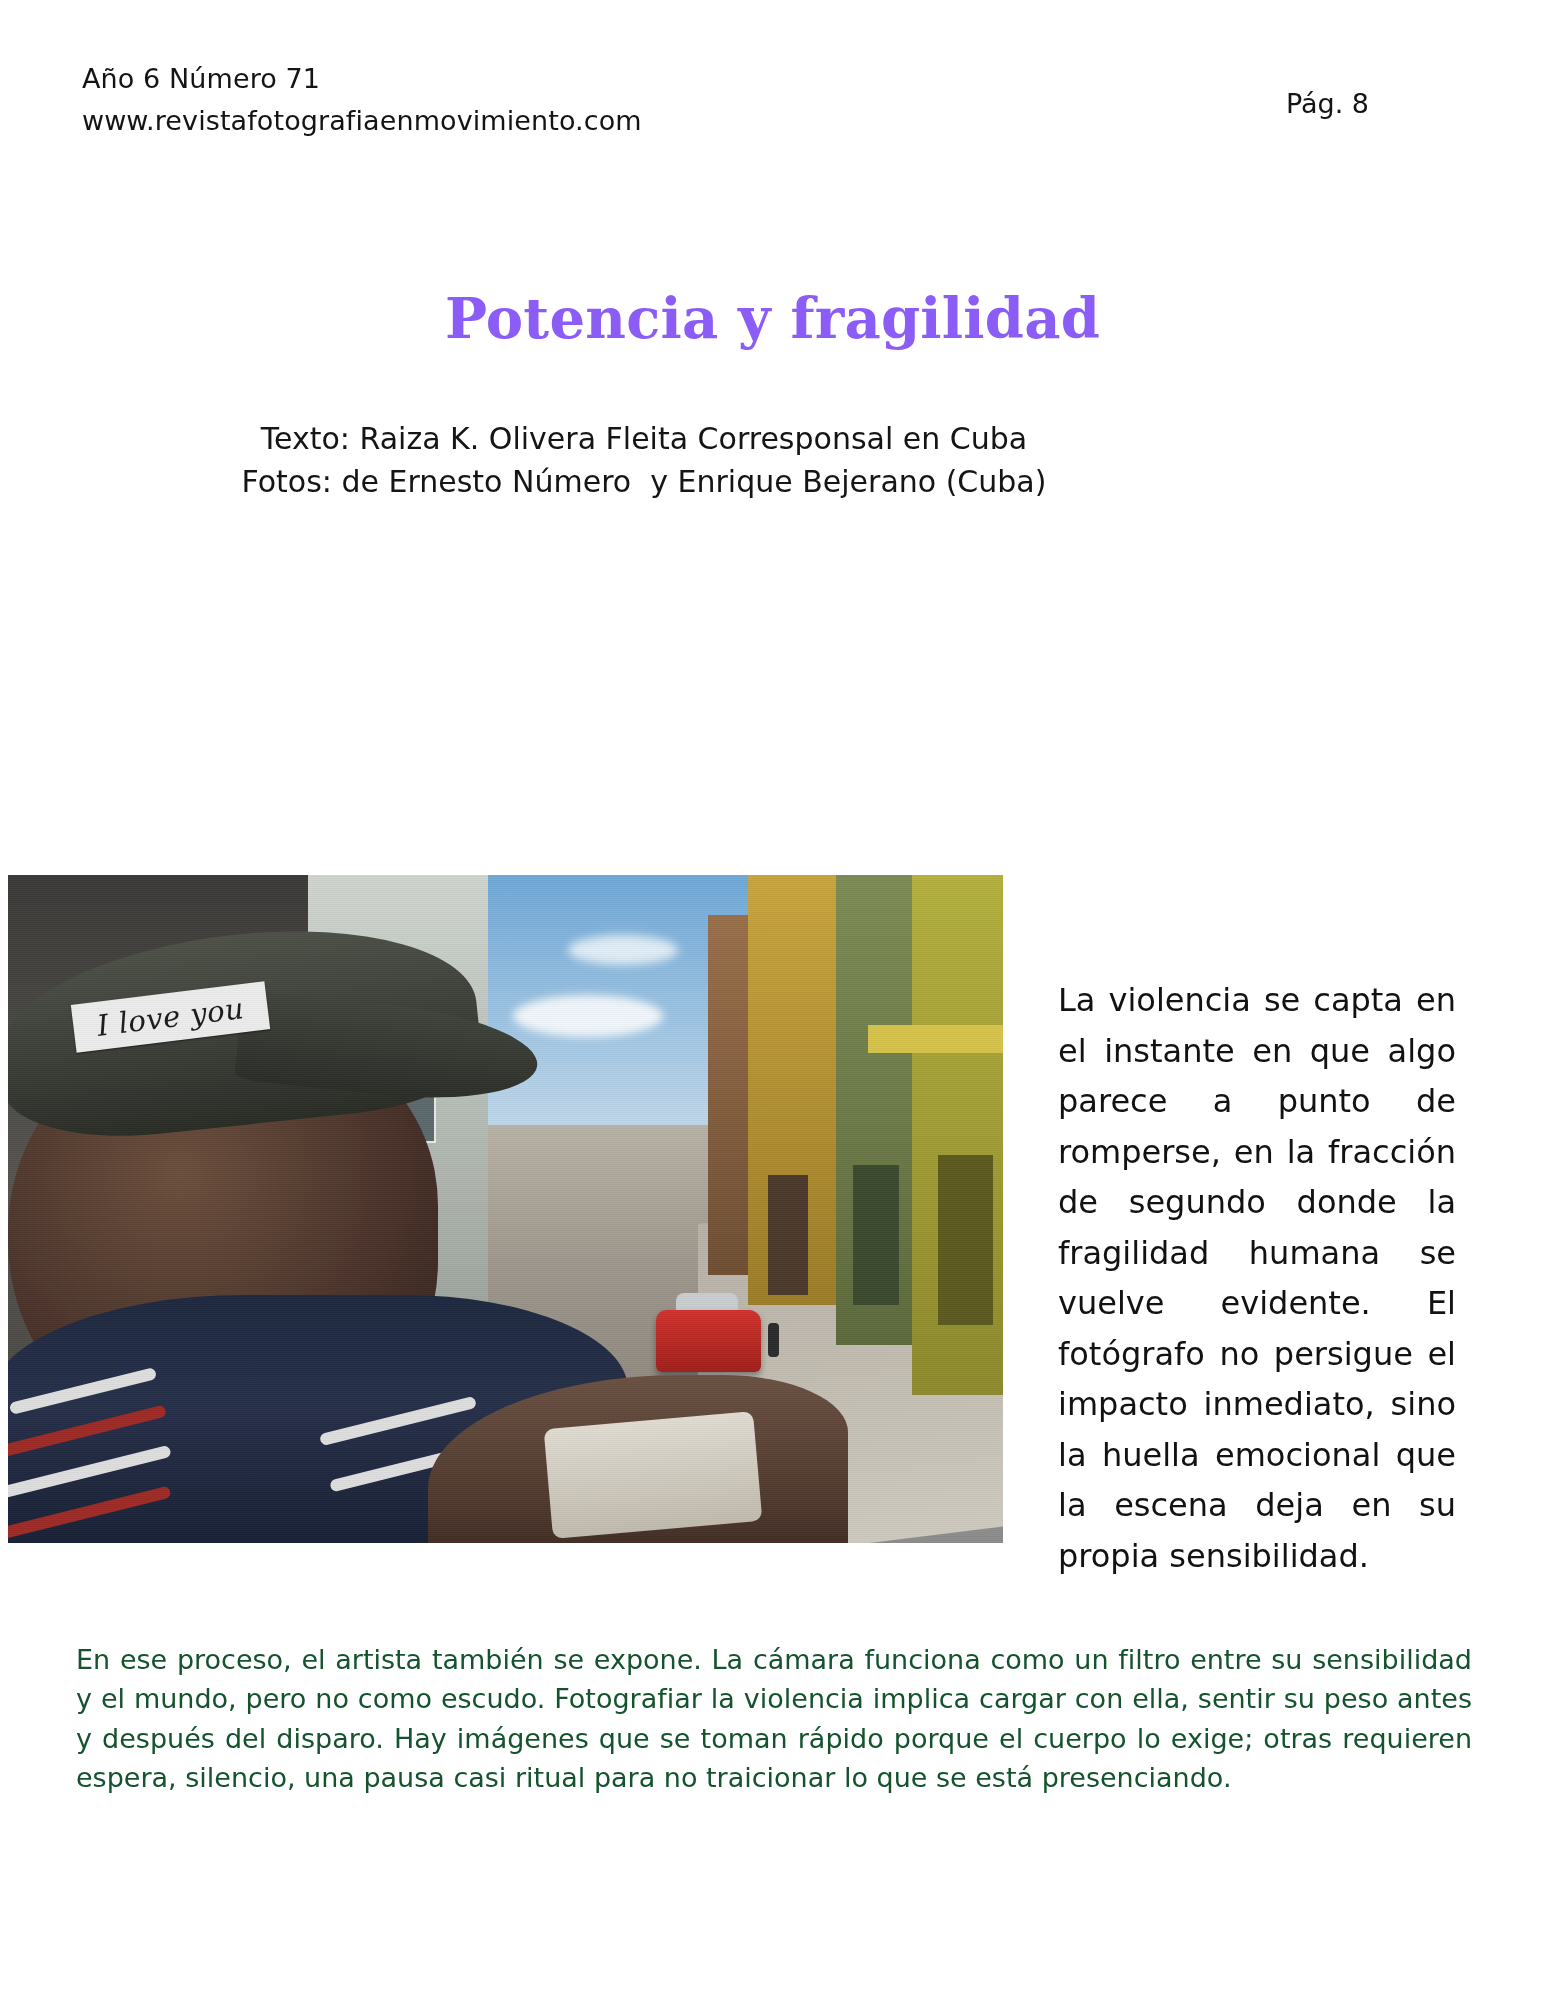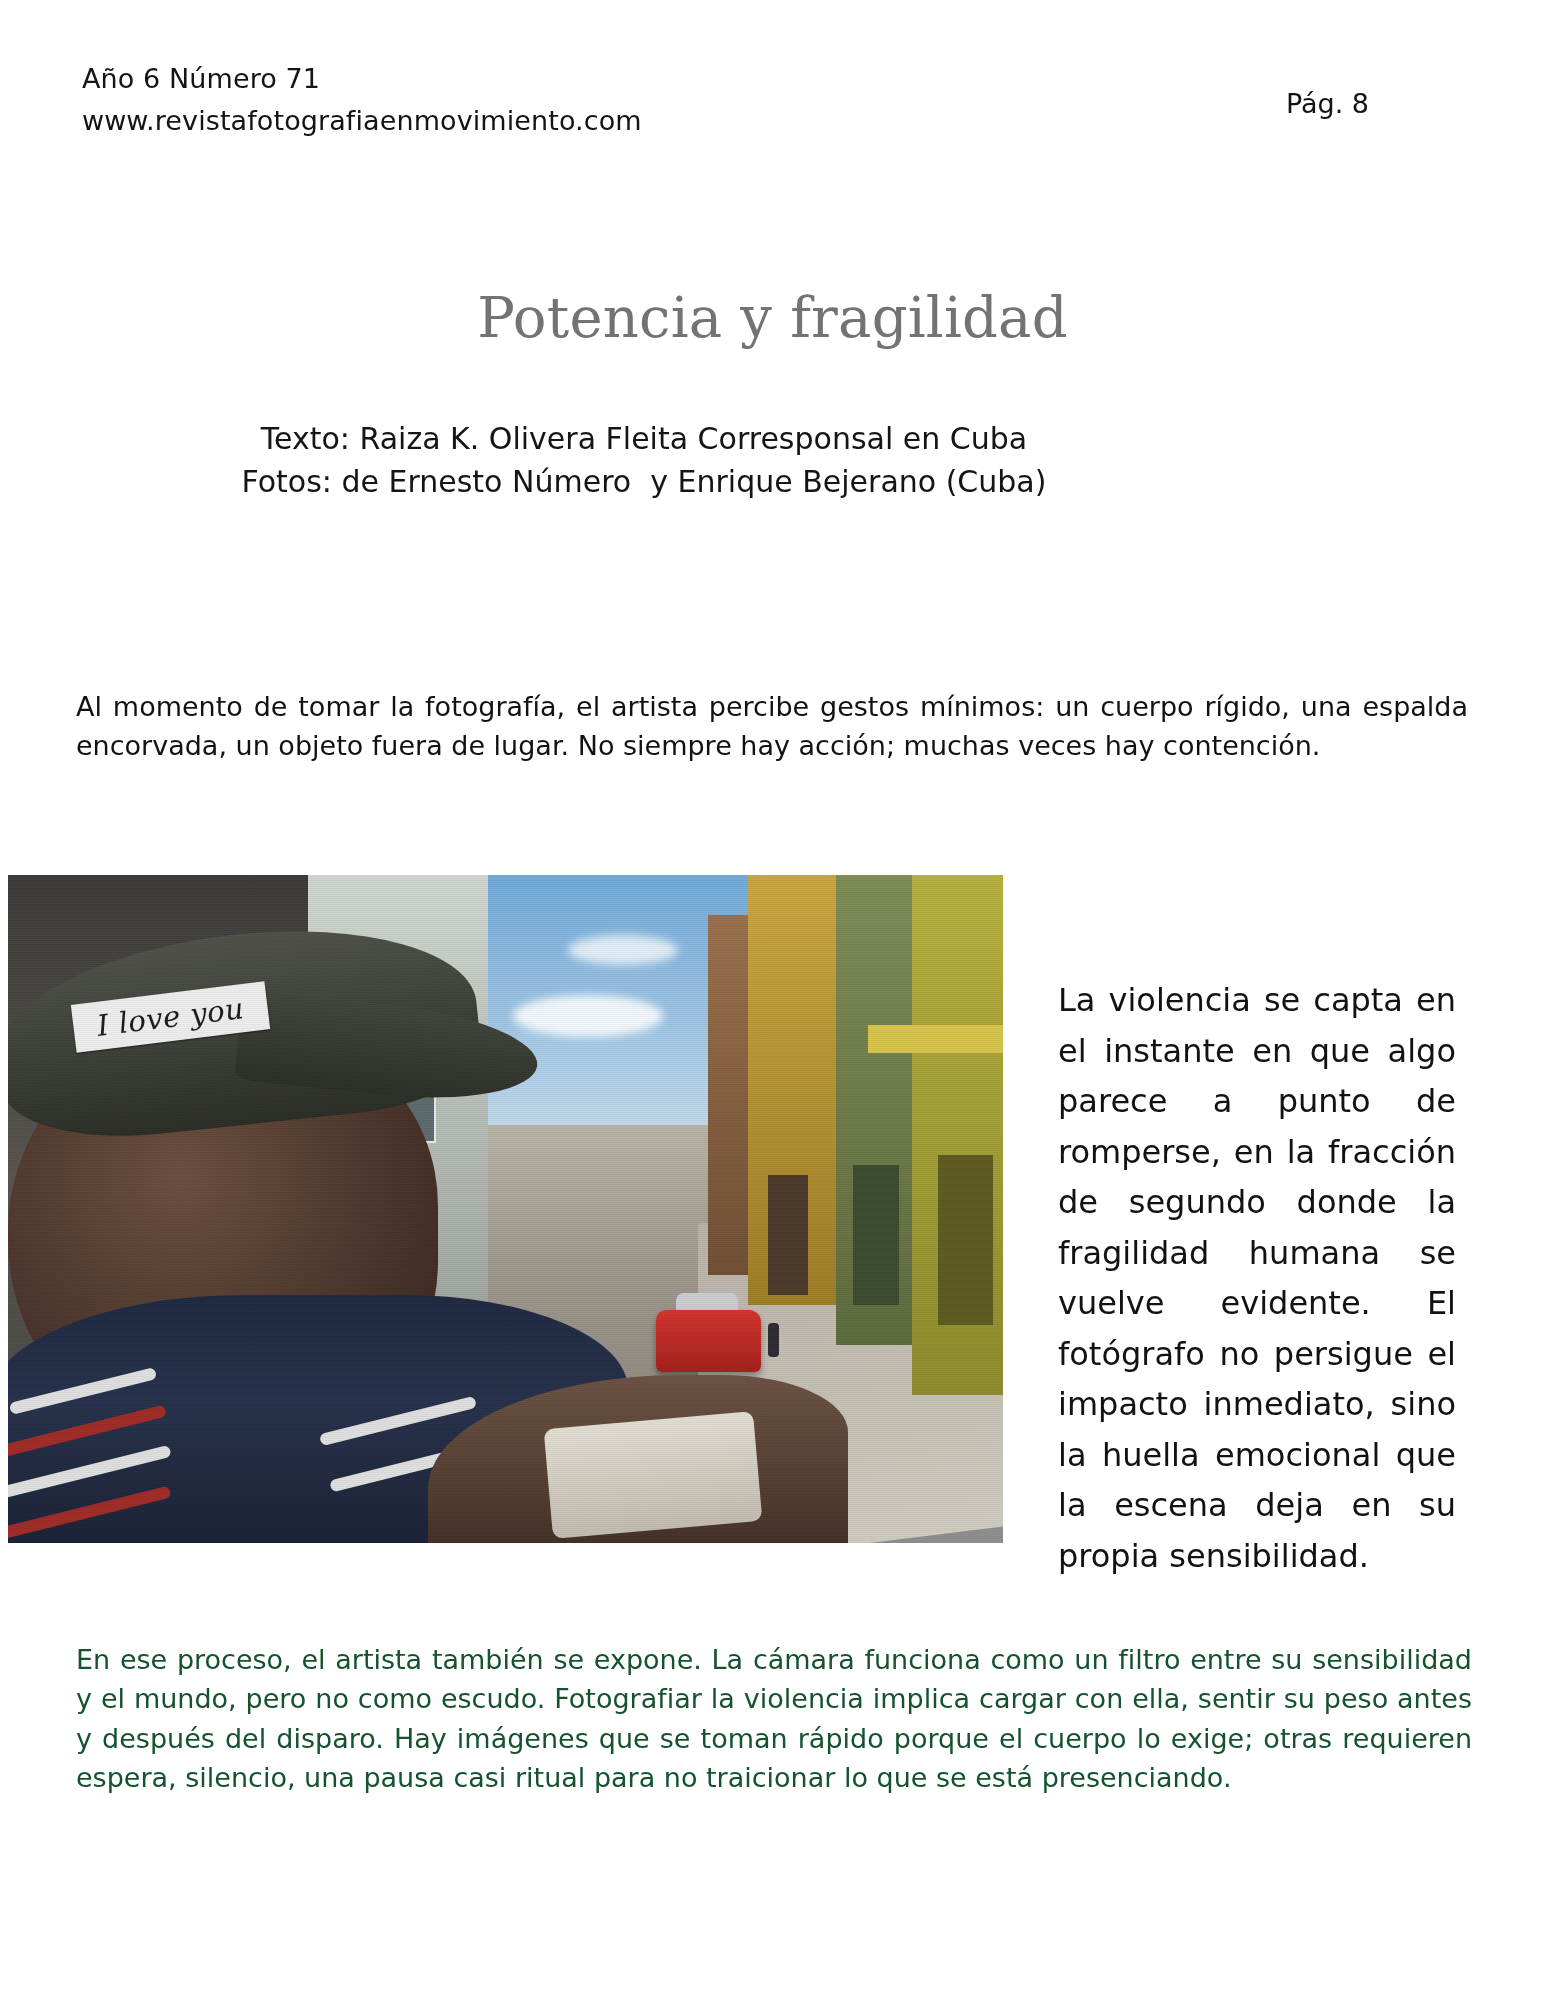--- a/index.html
+++ b/index.html
@@ -56,22 +56,22 @@
 
   
   .title {
     position: absolute;
     top: 285px;
     left: 0;
     width: 1545px;
     text-align: center;
     font-family: "DejaVu Serif", serif;
     font-size: 56px;
-    font-weight: 400;
-    color: #737373;
+    font-weight: 700;
+    color: #8b5cf6;
     letter-spacing: 0.2px;
   }
   .credits {
     position: absolute;
     top: 418px;
     left: 0;
     width: 1288px;
     text-align: center;
     font-size: 30px;
     line-height: 1.42;
@@ -287,21 +287,20 @@
     <div class="header-right">Pág. 8</div>
   </div>
 
   <div class="title">Potencia y fragilidad</div>
 
   <div class="credits">
     <div>Texto: Raiza K. Olivera Fleita Corresponsal en Cuba</div>
     <div>Fotos: de Ernesto Número  y Enrique Bejerano (Cuba)</div>
   </div>
 
-  <div class="intro">Al momento de tomar la fotografía, el artista percibe gestos mínimos: un cuerpo rígido, una espalda encorvada, un objeto fuera de lugar. No siempre hay acción; muchas veces hay contención.</div>
 
   <div class="photo-wrap">
     <div class="photo">
       <div class="ph-sky"></div>
       <div class="ph-cloud1"></div>
       <div class="ph-cloud2"></div>
       <div class="ph-street"></div>
       <div class="ph-sidewalk"></div>
 
       <div class="ph-bldg-r4"></div>

